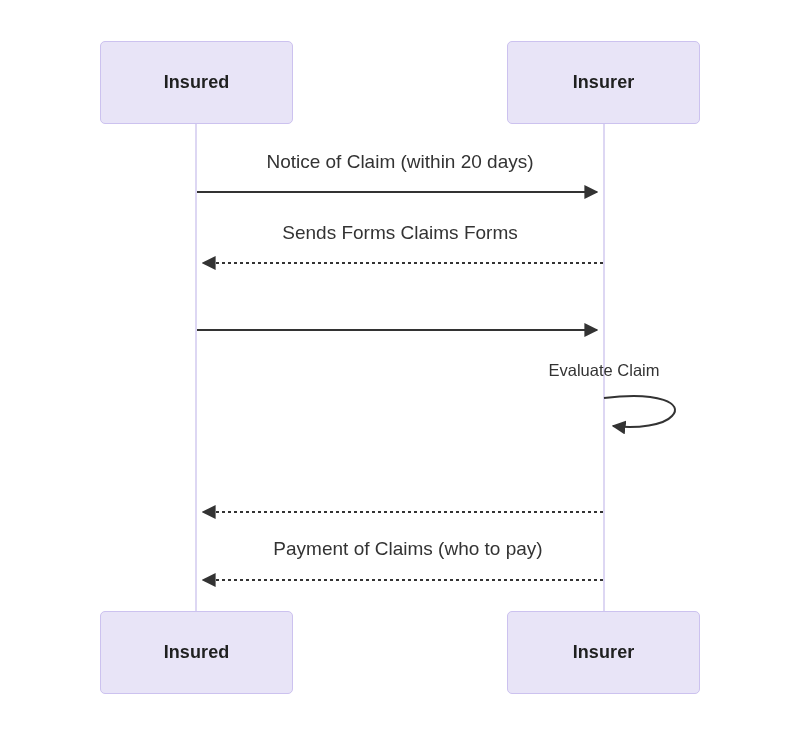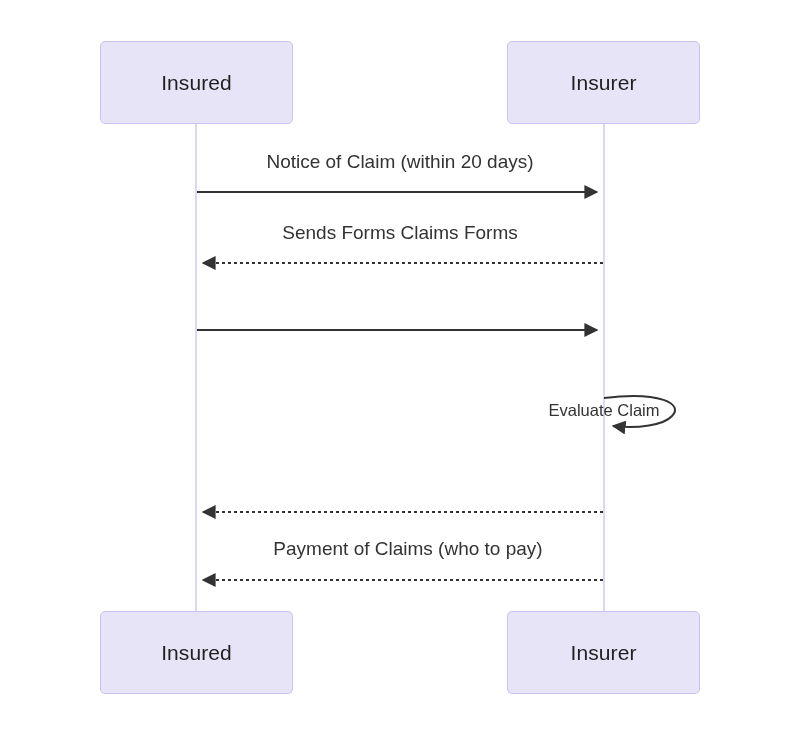--- a/index.html
+++ b/index.html
@@ -25,24 +25,25 @@
     box-sizing: border-box;
     background: #e8e4f7;
     border: 1px solid #ccc2ef;
     border-radius: 5px;
     display: flex;
     align-items: center;
     justify-content: center;
   }
   .actor-label {
     font-family: "Liberation Sans", sans-serif;
-    font-size: 21px;
+    font-size: 18px;
     color: #1f2020;
     letter-spacing: 0.1px;
     white-space: nowrap;
+    font-weight: bold;
   }
   .lifeline {
     position: absolute;
     width: 2px;
     background: #ddd7f3;
   }
   .msg-label {
     position: absolute;
     font-family: "Liberation Sans", sans-serif;
     font-size: 19px;
@@ -90,21 +91,21 @@
 
   <div class="actor-box" style="left:507px; top:611px; width:193px; height:83px;">
     <span class="actor-label">Insurer</span>
   </div>
 
   <div class="msg-label" style="left:400px; top:151px;">Notice of Claim (within 20 days)</div>
 
   <div class="msg-label" style="left:400px; top:222px;">Sends Forms Claims Forms</div>
 
 
-  <div class="loop-label" style="left:604px; top:361px;margin-top:40px;">Evaluate Claim</div>
+  <div class="loop-label" style="left:604px; top:361px;">Evaluate Claim</div>
 
 
   <div class="msg-label" style="left:408px; top:538px;">Payment of Claims (who to pay)</div>
 
   <svg class="overlay" viewBox="0 0 800 733" xmlns="http://www.w3.org/2000/svg">
     <defs>
       <marker id="arrow-right" viewBox="0 0 10 10" refX="9" refY="5" markerWidth="7" markerHeight="7" orient="auto-start-reverse">
         <path d="M 0 0 L 10 5 L 0 10 z" fill="#333333"></path>
       </marker>
       <marker id="arrow-left" viewBox="0 0 10 10" refX="9" refY="5" markerWidth="7" markerHeight="7" orient="auto-start-reverse">

